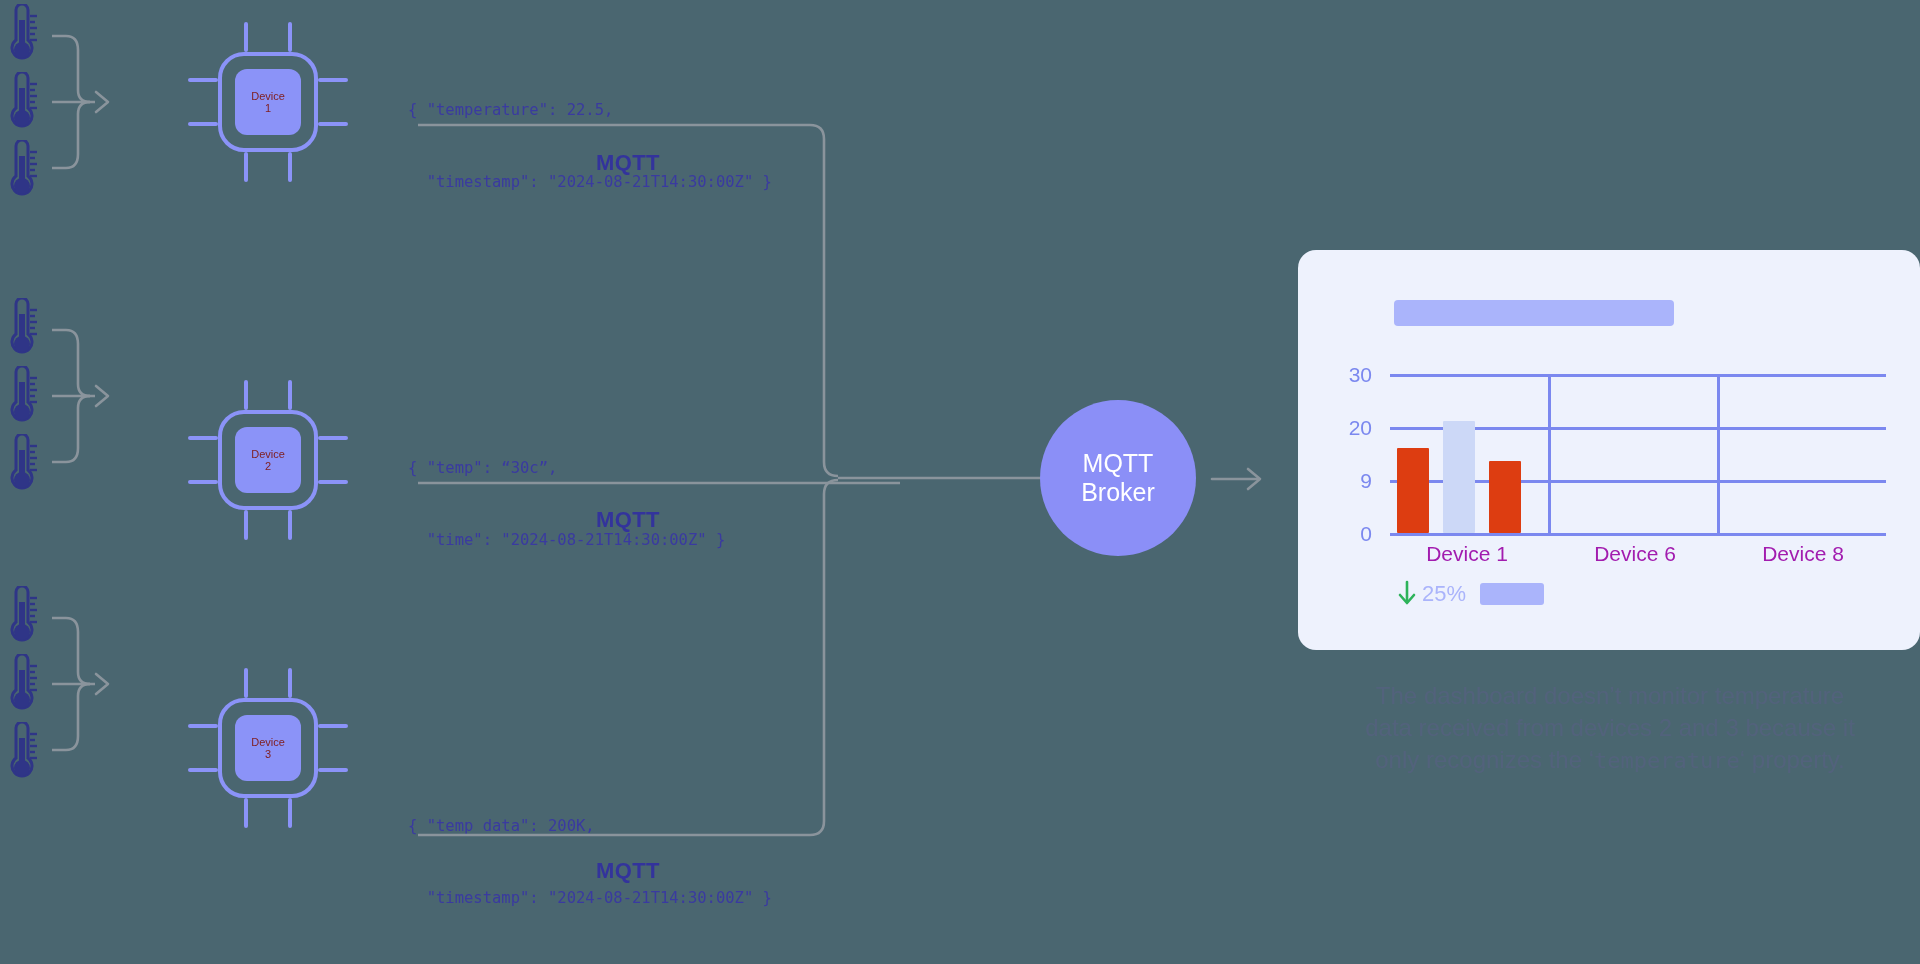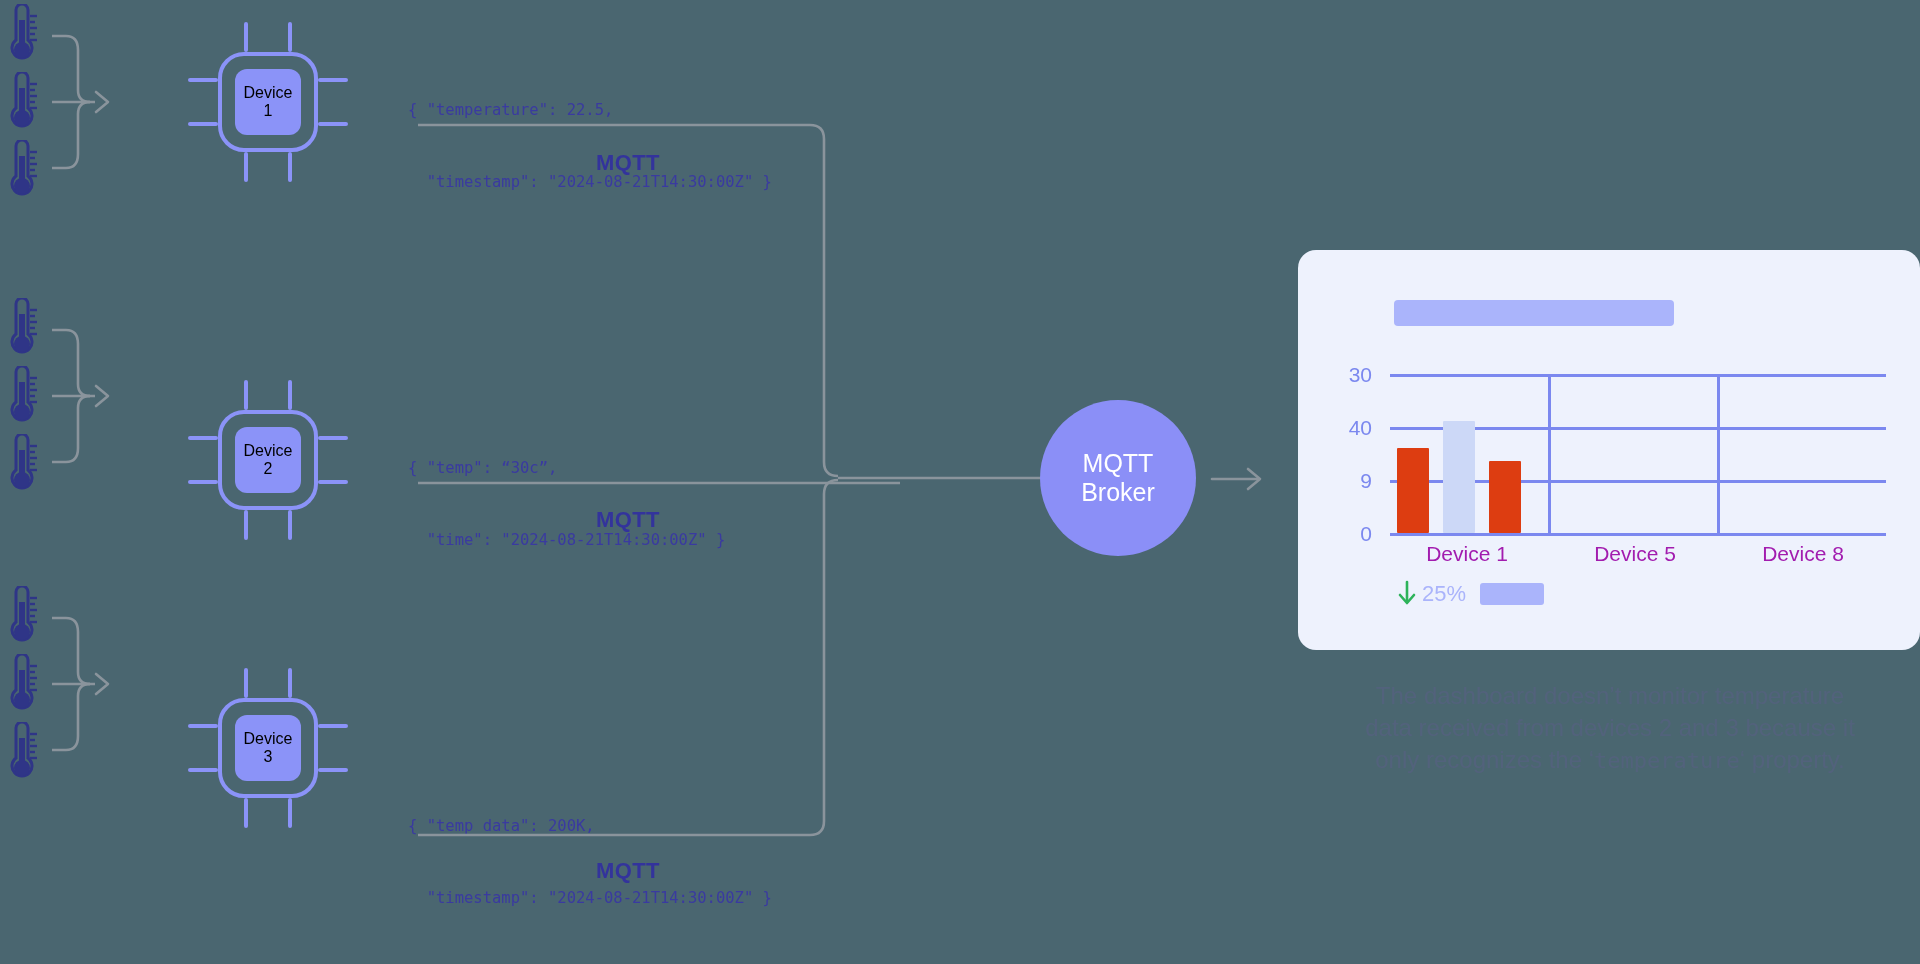--- a/index.html
+++ b/index.html
@@ -19,21 +19,21 @@
   
   .chip{position:absolute;width:160px;height:160px;}
   .chip-body{
     position:absolute;left:30px;top:30px;width:100px;height:100px;
     border:4px solid #8b93f8;border-radius:26px;box-sizing:border-box;
   }
   .chip-core{
     position:absolute;left:47px;top:47px;width:66px;height:66px;
     background:#8b93f8;border-radius:12px;
     display:flex;flex-direction:column;align-items:center;justify-content:center;
-    color:#000000;font-size:16px;line-height:1.12;text-align:center;font-weight:400;
+    color:#7f1d1d;font-size:11px;line-height:1.12;text-align:center;font-weight:400;
   }
   .pin{position:absolute;background:#8b93f8;border-radius:2px;}
   .pin-v{width:4px;height:30px;}
   .pin-h{width:30px;height:4px;}
 
   
   .payload{
     position:absolute;
     font-family:"DejaVu Sans Mono","Liberation Mono",monospace;
     font-size:15.5px;line-height:1.55;color:#3a3aa0;white-space:pre;
@@ -315,38 +315,38 @@
     </g>
   </svg>
 
   <div class="card" style="left:1298px;top:250px;width:622px;height:400px;">
 
     <div class="title-bar" style="left:96px;top:50px;width:280px;height:26px;"></div>
 
     <div class="axis-label" style="left:12px;top:52px;">&nbsp;</div>
 
     <div class="axis-label" style="left:0px;top:113px;width:74px;">30</div>
-    <div class="axis-label" style="left:0px;top:166px;width:74px;">40</div>
+    <div class="axis-label" style="left:0px;top:166px;width:74px;">20</div>
     <div class="axis-label" style="left:0px;top:219px;width:74px;">9</div>
     <div class="axis-label" style="left:0px;top:272px;width:74px;">0</div>
 
     <div class="gridline" style="left:92px;top:124px;width:496px;"></div>
     <div class="gridline" style="left:92px;top:177px;width:496px;"></div>
     <div class="gridline" style="left:92px;top:230px;width:496px;"></div>
     <div class="gridline" style="left:92px;top:283px;width:496px;height:3.2px;"></div>
 
     <div class="vdiv" style="left:250px;top:124px;height:162px;"></div>
     <div class="vdiv" style="left:419px;top:124px;height:162px;"></div>
 
     <div class="bar" style="left:99px;top:198px;width:32px;height:85px;background:#dd3d11;"></div>
     <div class="bar" style="left:145px;top:171px;width:32px;height:112px;background:#ccd8f7;"></div>
     <div class="bar" style="left:191px;top:211px;width:32px;height:72px;background:#dd3d11;"></div>
 
     <div class="cat-label" style="left:88px;top:292px;width:162px;">Device 1</div>
-    <div class="cat-label" style="left:256px;top:292px;width:162px;">Device 5</div>
+    <div class="cat-label" style="left:256px;top:292px;width:162px;">Device 6</div>
     <div class="cat-label" style="left:424px;top:292px;width:162px;">Device 8</div>
 
     <svg class="abs" style="left:98px;top:330px;width:22px;height:26px;" viewBox="0 0 22 26">
       <g stroke="#2db35a" stroke-width="2.6" fill="none" stroke-linecap="round" stroke-linejoin="round">
         <line x1="11" y1="2" x2="11" y2="22"></line>
         <path d="M4 15 L 11 23 L 18 15"></path>
       </g>
     </svg>
     <div class="legend-pct" style="left:124px;top:331px;">25%</div>
     <div class="legend-chip" style="left:182px;top:333px;width:64px;height:22px;"></div>

